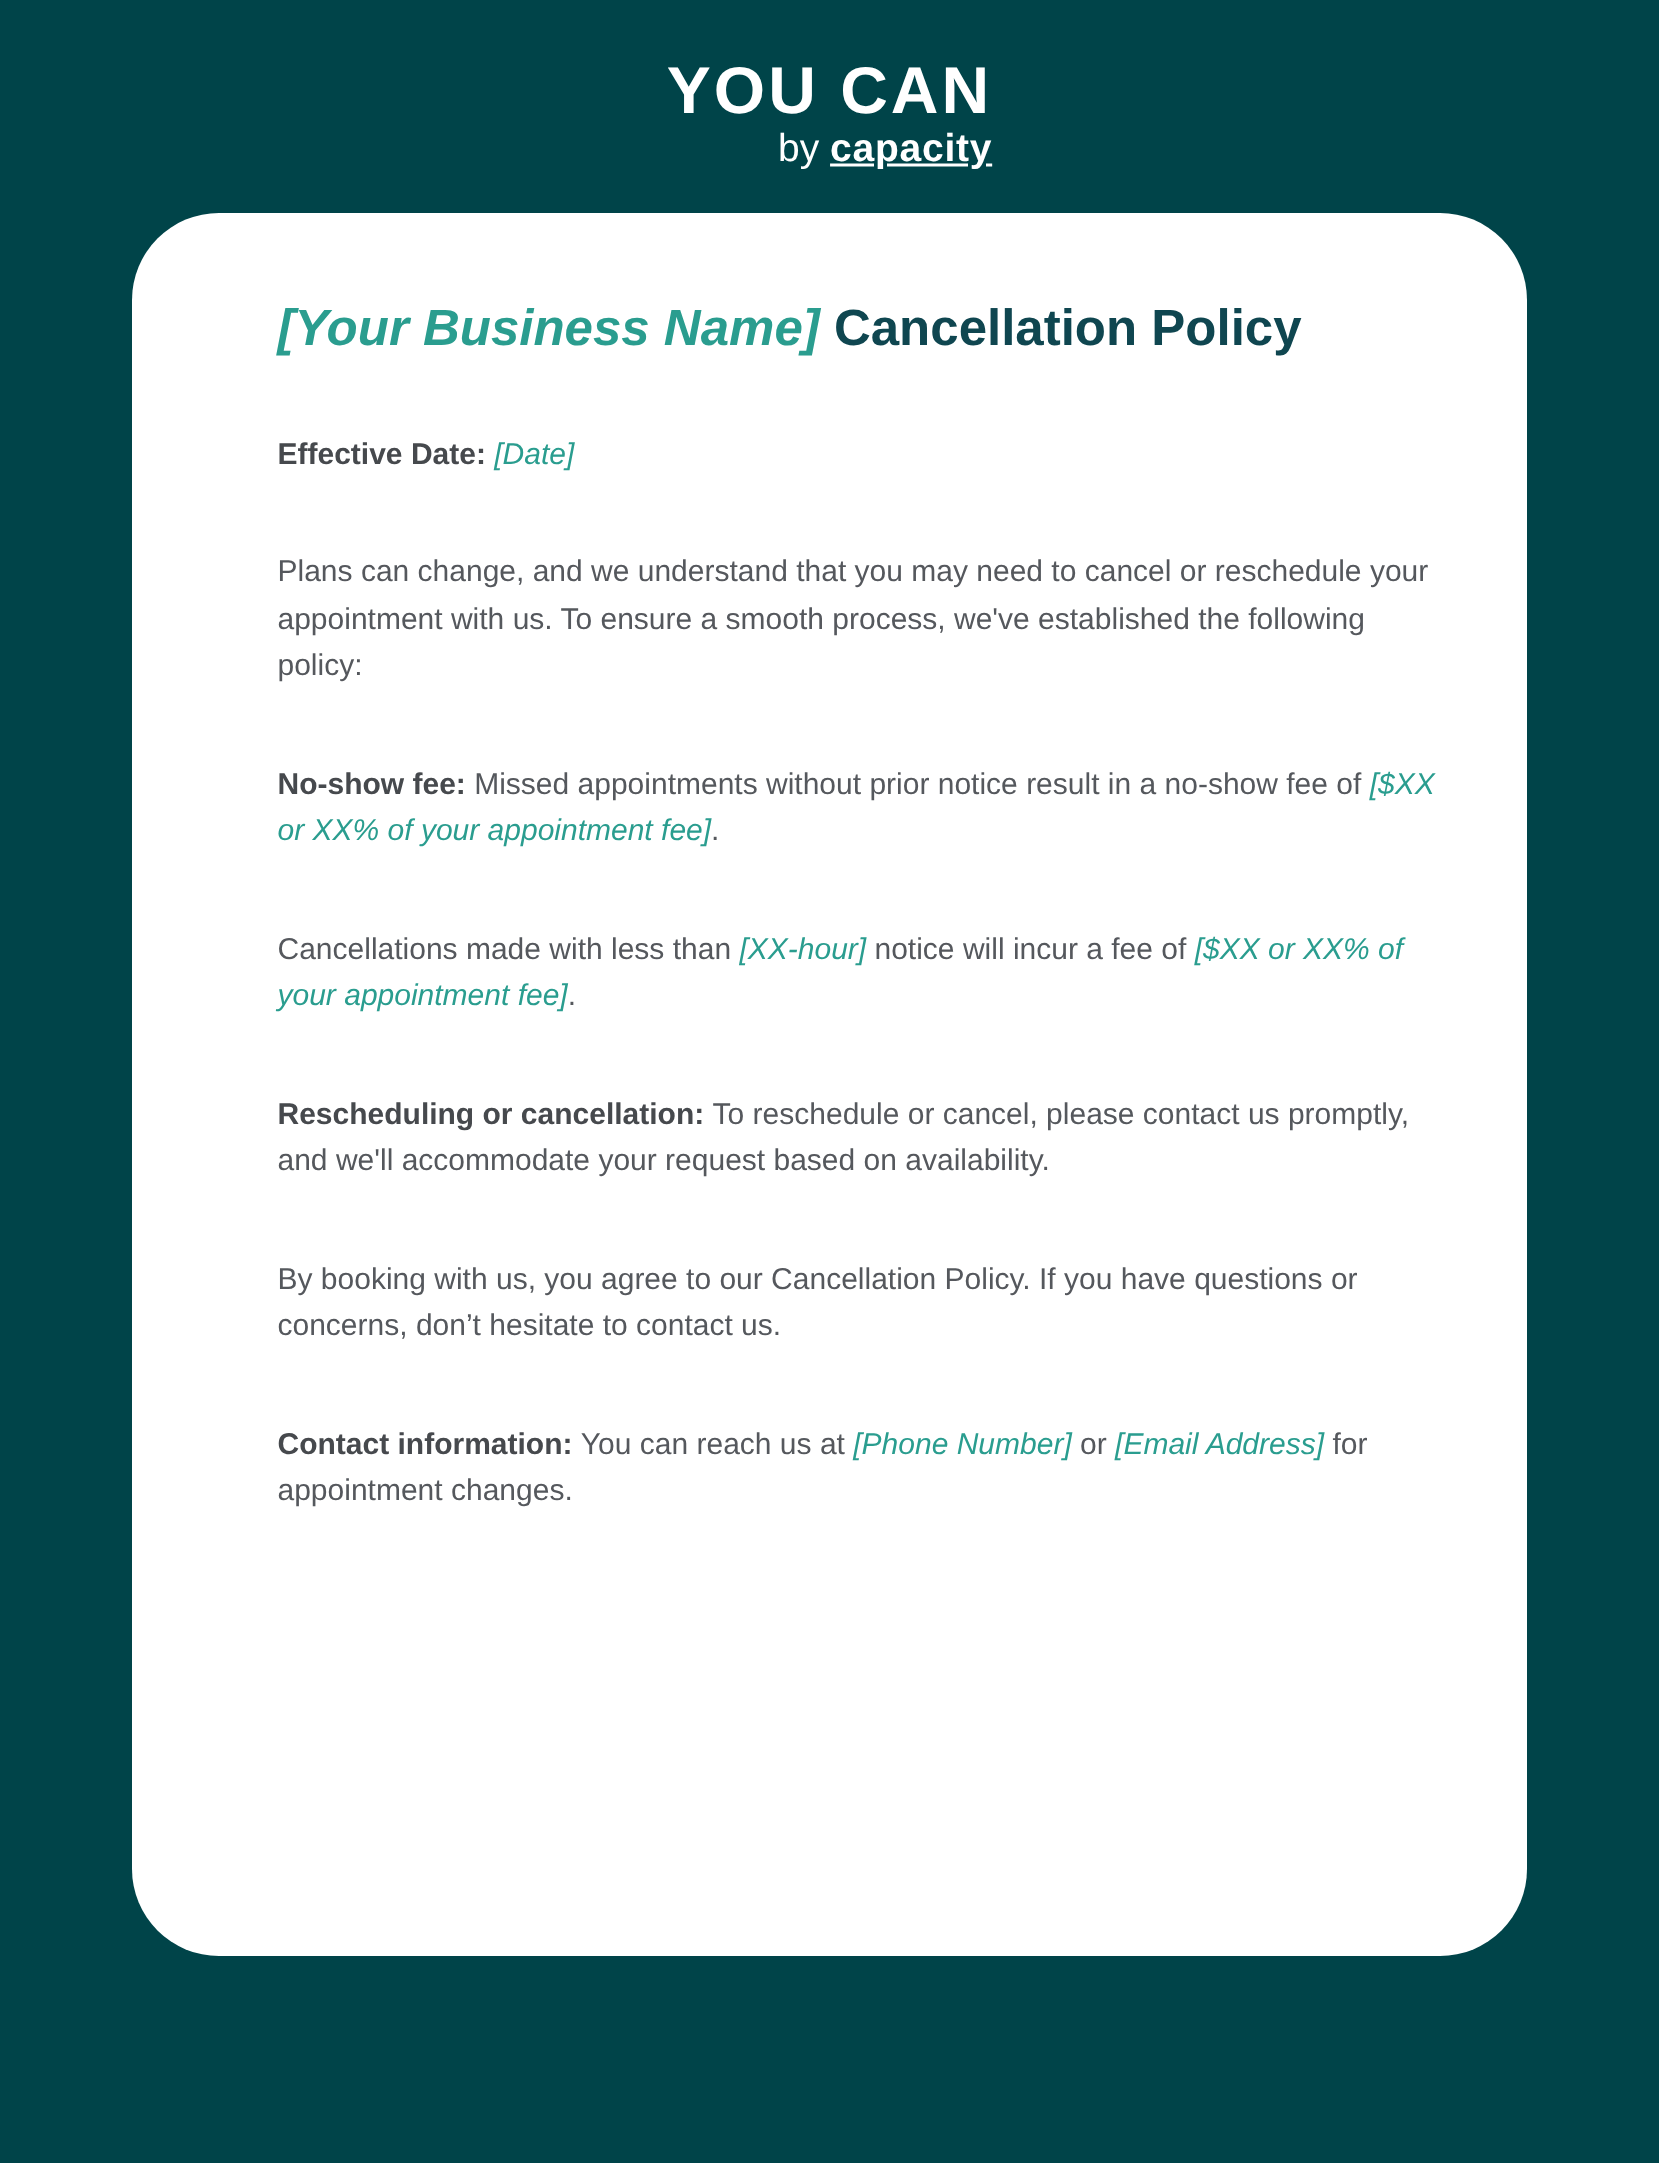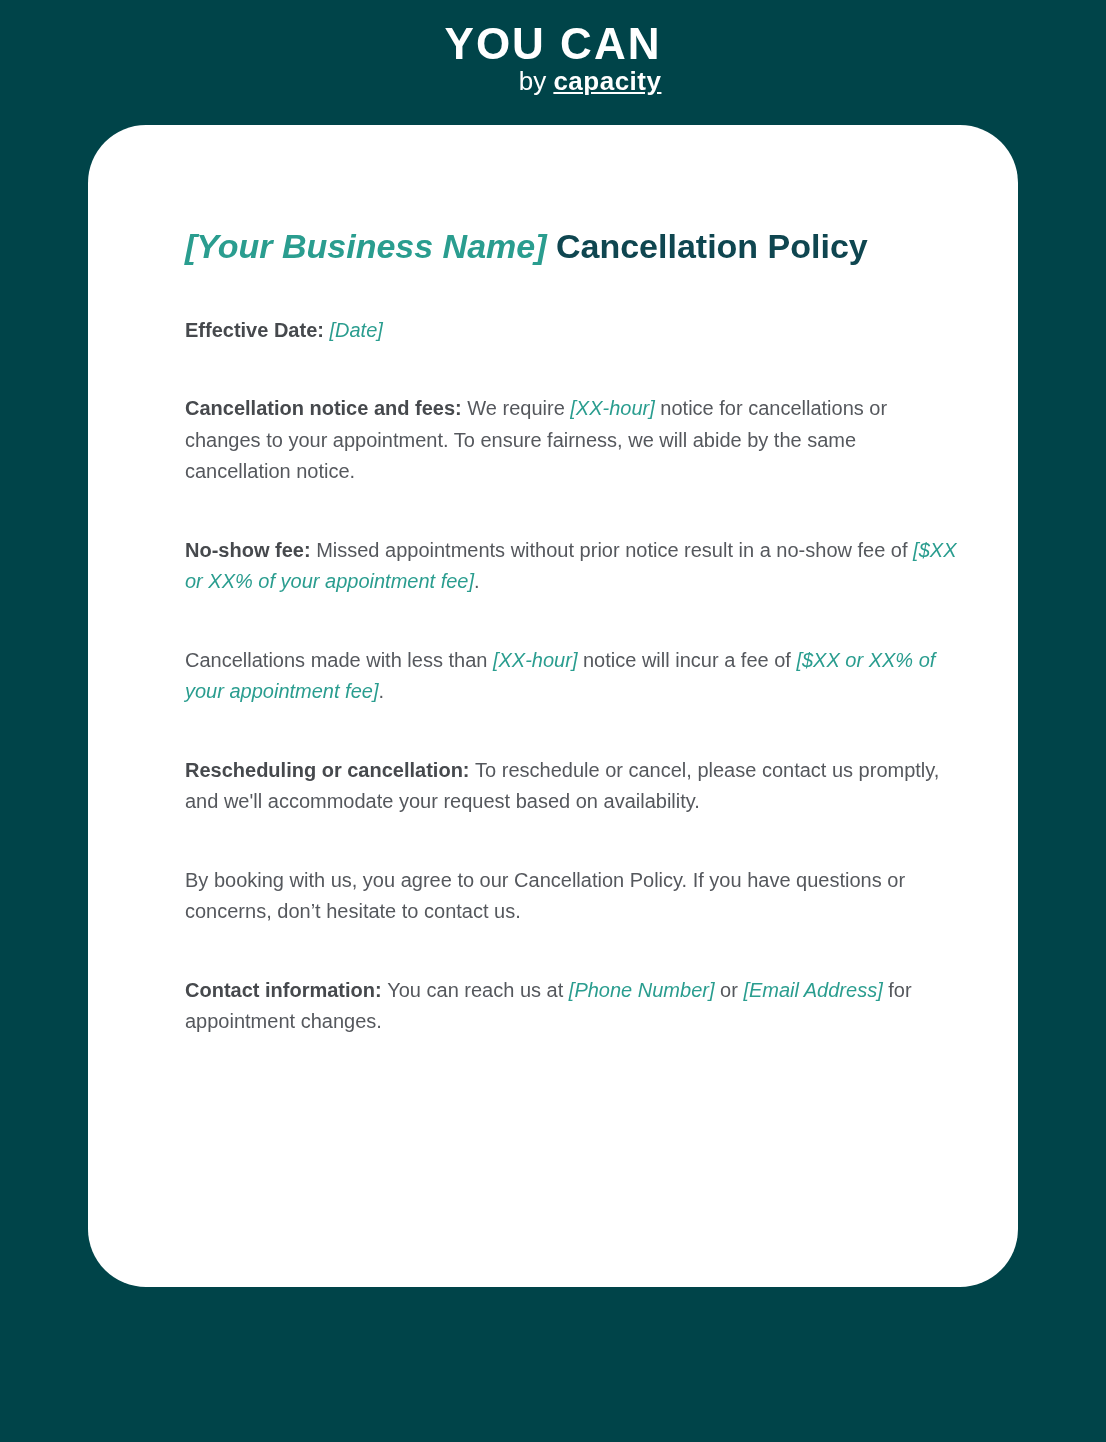--- a/index.html
+++ b/index.html
@@ -14,21 +14,21 @@
   * { margin: 0; padding: 0; box-sizing: border-box; }
   html, body {
     width: 1106px;
     height: 1442px;
     overflow: hidden;
     background: var(--background-color);
     font-family: "Liberation Sans", "DejaVu Sans", sans-serif;
   }
   
   .logo-wrap {
-    padding-top: 25px;
+    padding-top: 42px;
     display: flex;
     justify-content: center;
   }
   .logo { display: inline-block; text-align: left; }
   .logo-line {
     color: #ffffff;
     font-weight: bold;
     font-size: 44px;
     line-height: 38px;
     letter-spacing: 2px;
@@ -51,21 +51,21 @@
   }
   .byline .by { font-weight: 400; text-align: center; }
   .byline .brand { font-weight: bold; letter-spacing: 0.5px; text-decoration: underline; }
   
   .card {
     width: 930px;
     height: 1162px;
     margin: 31px auto 0;
     background: var(--card-color);
     border-radius: 58px;
-    padding: 100px 56px 96px 97px;
+    padding: 56px 56px 96px 97px;
     overflow: hidden;
   }
   .doc-title {
     font-size: 34px;
     line-height: 1.25;
     font-weight: bold;
     margin-bottom: 38px;
   }
   .title-accent {
     color: var(--accent-color);
@@ -103,21 +103,21 @@
       <span class="title-accent">[Your Business Name]</span>
       <span class="title-rest">Cancellation Policy</span>
     </h1>
 
     <p class="para">
       <span class="seg-bold">Effective Date:</span>
       <span class="seg-accent">[Date]</span>
     </p>
 
     <div>
-        <p class="para"><span class="seg-bold">Cancellation notice and fees: </span><span class="seg-normal">We require </span><span class="seg-accent">[XX-hour]</span><span class="seg-normal"> notice for cancellations or changes to your appointment. To ensure fairness, we will abide by the same cancellation notice.</span></p>
+        <p class="para"><span class="seg-normal">Plans can change, and we understand that you may need to cancel or reschedule your appointment with us. To ensure a smooth process, we've established the following policy:</span></p>
         <p class="para"><span class="seg-bold">No-show fee: </span><span class="seg-normal">Missed appointments without prior notice result in a no-show fee of </span><span class="seg-accent">[$XX or XX% of your appointment fee]</span><span class="seg-normal">.</span></p>
         <p class="para"><span class="seg-normal">Cancellations made with less than </span><span class="seg-accent">[XX-hour]</span><span class="seg-normal"> notice will incur a fee of </span><span class="seg-accent">[$XX or XX% of your appointment fee]</span><span class="seg-normal">.</span></p>
         <p class="para"><span class="seg-bold">Rescheduling or cancellation: </span><span class="seg-normal">To reschedule or cancel, please contact us promptly, and we'll accommodate your request based on availability.</span></p>
         <p class="para"><span class="seg-normal">By booking with us, you agree to our Cancellation Policy. If you have questions or concerns, don’t hesitate to contact us.</span></p>
         <p class="para"><span class="seg-bold">Contact information: </span><span class="seg-normal">You can reach us at </span><span class="seg-accent">[Phone Number]</span><span class="seg-normal"> or </span><span class="seg-accent">[Email Address]</span><span class="seg-normal"> for appointment changes.</span></p>
       </div>
   </main>
 
 </div>
 

